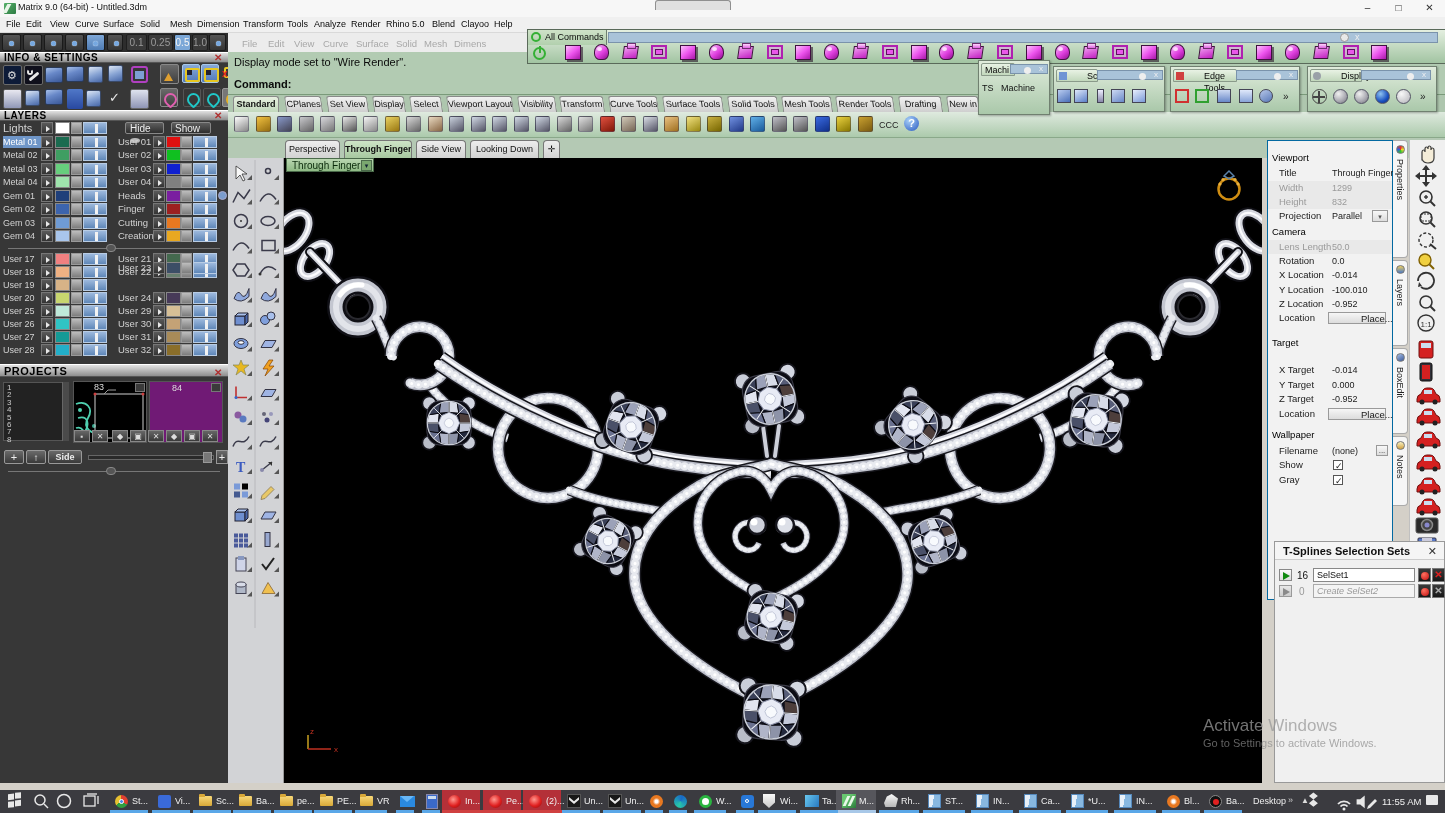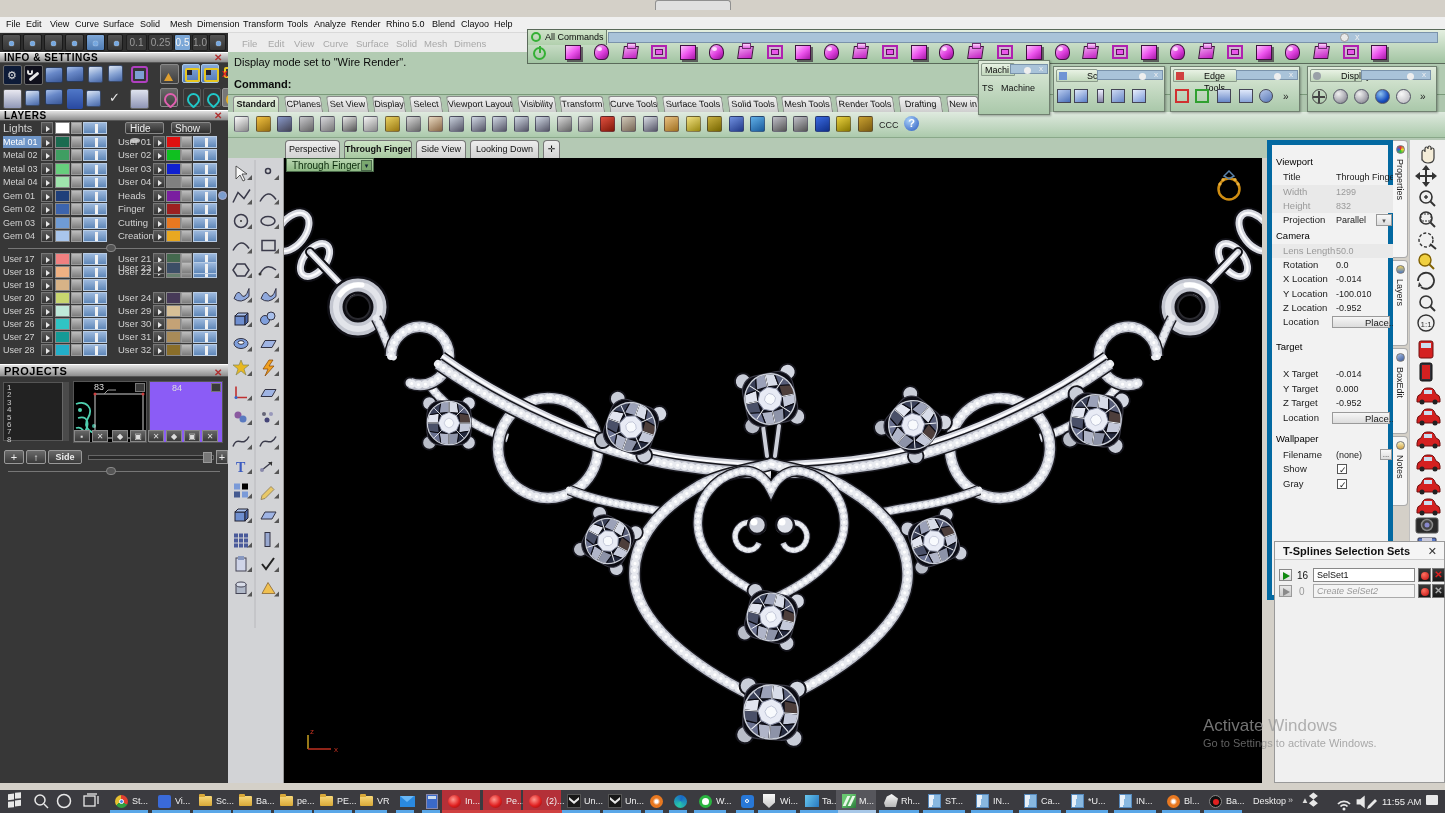--- a/index.html
+++ b/index.html
@@ -71,21 +71,21 @@
   
   #vptabs{left:228px;top:138px;width:1217px;height:20px;background:#b4c9b4;font-size:10px;}
   .vtab{position:absolute;top:2px;height:18px;white-space:nowrap;overflow:hidden;font-size:9px;background:linear-gradient(#ededed,#d2d2d2);border:1px solid #777;border-bottom:none;color:#111;line-height:16px;text-align:center;border-radius:4px 4px 0 0;}
   .vtab.act{background:linear-gradient(#cde4c6,#a7c8a0);}
   
   #toolside{left:228px;top:158px;width:56px;height:625px;background:#d2d3d6;border-right:1px solid #9a9a9a;}
   
   #viewport{left:284px;top:158px;width:978px;height:625px;background:#000;}
   #vpdd{position:absolute;left:2px;top:0px;width:88px;height:14px;background:linear-gradient(#b9d6b0,#8fba85);border:1px solid #4a6a4a;color:#0b2b0b;font-size:10px;line-height:13px;padding-left:5px;}
   
-  #rightpanel{left:1267px;top:140px;width:126px;height:460px;background:#f2f2f2;border:5px solid #0369a1;font-size:9.5px;color:#1a1a1a;}
+  #rightpanel{left:1267px;top:140px;width:126px;height:460px;background:#f2f2f2;border:1px solid #0369a1;font-size:9.5px;color:#1a1a1a;}
   .prow{position:absolute;left:0;width:124px;height:14px;line-height:14px;}
   .prow .l{position:absolute;left:11px;}
   .prow .v{position:absolute;left:64px;font-size:9px;white-space:nowrap;}
   .prow.gray{color:#9a9a9a;background:#e9e9e9;}
   .psec{position:absolute;left:4px;font-weight:normal;color:#000;}
   .pbtn{position:absolute;left:60px;width:58px;height:12px;background:linear-gradient(#f6f6f6,#dcdcdc);border:1px solid #9a9a9a;text-align:center;line-height:11px;padding-left:32px;}
   
   #vtabs{left:1393px;top:140px;width:16px;height:330px;}
   .vttab{position:absolute;left:0;width:15px;background:#f6f6f6;border:1px solid #aaa;border-left:none;border-radius:0 4px 4px 0;}
   .vttab span{position:absolute;left:2px;top:18px;writing-mode:vertical-rl;font-size:9px;color:#222;}
@@ -102,20 +102,25 @@
   
   #taskbar{left:0;top:790px;width:1445px;height:23px;background:#3b3b40;color:#e8e8e8;font-size:10px;}
   
   #wm1{left:1203px;top:716px;font-size:17px;color:#9a9a9a;opacity:0.75;}
   #wm2{left:1203px;top:737px;font-size:11px;color:#8a8a8a;opacity:0.7;}
 </style>
 </head>
 <body>
 <div id="app">
 
+  <div class="abs" id="titlebar">
+    <div id="appicon"></div>
+    <div class="txt">Matrix 9.0 (64-bit) - Untitled.3dm</div>
+    <div class="winbtns"><span>–</span><span>□</span><span>✕</span></div>
+  </div>
 
   <div class="abs" id="menubar">
     <span style="left:6px">File</span>
       <span style="left:26px">Edit</span>
       <span style="left:50px">View</span>
       <span style="left:75px">Curve</span>
       <span style="left:103px">Surface</span>
       <span style="left:140px">Solid</span>
       <span style="left:170px">Mesh</span>
       <span style="left:197px">Dimension</span>
@@ -433,21 +438,21 @@
        <svg width="74" height="62" style="position:absolute;left:0;top:0">
          <path d="M2,22 C12,18 20,26 14,36 C8,46 18,54 28,50 M4,36 C14,33 17,43 9,52 M2,46 C8,44 12,50 8,56" stroke="#4fd0b0" stroke-width="1.8" fill="none"></path>
          <circle cx="6" cy="28" r="2" fill="#4fd0b0"></circle>
           <circle cx="20" cy="44" r="2" fill="#3aa890"></circle>
          <rect x="21" y="12" width="48" height="44" fill="none" stroke="#cfcfcf" stroke-width="1"></rect>
          <circle cx="21" cy="12" r="1.5" fill="#d04040"></circle>
           <circle cx="69" cy="12" r="1.5" fill="#d04040"></circle>
          <path d="M30,12 l4,-4 l8,0" stroke="#9a9a9a" fill="none"></path>
        </svg>
     </div>
-    <div style="position:absolute;left:149px;top:329px;width:74px;height:62px;background:#8b5cf6;border:1px solid #555">
+    <div style="position:absolute;left:149px;top:329px;width:74px;height:62px;background:#701a75;border:1px solid #555">
        <span style="position:absolute;left:22px;top:1px;color:#ddd;font-size:9px">84</span>
        <div style="position:absolute;right:1px;top:1px;width:10px;height:9px;background:#3a3a3a;border:1px solid #777"></div>
     </div>
     <div id="projbtns">
         <div style="position:absolute;left:74px;top:378px;width:16px;height:12px;background:linear-gradient(#666,#3a3a3a);border:1px solid #888;color:#ddd;font-size:8px;text-align:center;line-height:11px">▪</div>
         <div style="position:absolute;left:92px;top:378px;width:16px;height:12px;background:linear-gradient(#666,#3a3a3a);border:1px solid #888;color:#ddd;font-size:8px;text-align:center;line-height:11px">✕</div>
         <div style="position:absolute;left:112px;top:378px;width:16px;height:12px;background:linear-gradient(#666,#3a3a3a);border:1px solid #888;color:#ddd;font-size:8px;text-align:center;line-height:11px">◆</div>
         <div style="position:absolute;left:130px;top:378px;width:16px;height:12px;background:linear-gradient(#666,#3a3a3a);border:1px solid #888;color:#ddd;font-size:8px;text-align:center;line-height:11px">▣</div>
         <div style="position:absolute;left:148px;top:378px;width:16px;height:12px;background:linear-gradient(#666,#3a3a3a);border:1px solid #888;color:#ddd;font-size:8px;text-align:center;line-height:11px">✕</div>
         <div style="position:absolute;left:166px;top:378px;width:16px;height:12px;background:linear-gradient(#666,#3a3a3a);border:1px solid #888;color:#ddd;font-size:8px;text-align:center;line-height:11px">◆</div>

